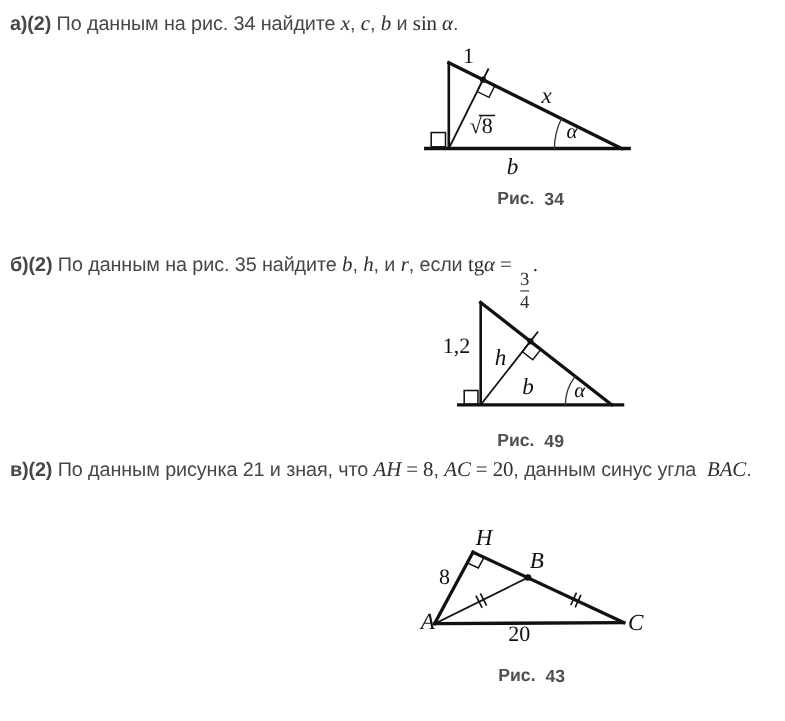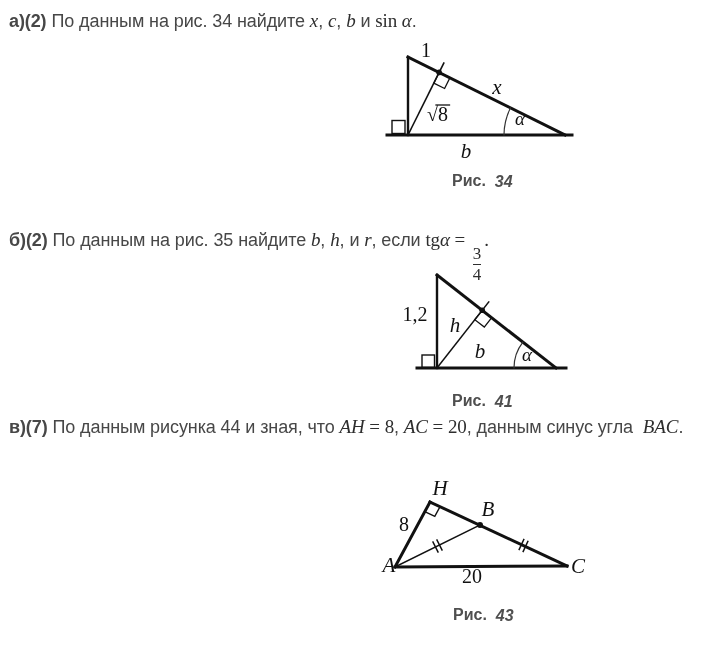--- a/index.html
+++ b/index.html
@@ -28,21 +28,21 @@
     display:inline-flex; flex-direction:column; align-items:center;
     vertical-align:-13px;
     font-family:"Liberation Serif","DejaVu Serif",serif;
     font-size:17px; line-height:1.05; color:#2e2e2e;
     margin:0 3px;
   }
   .fbar { width:100%; height:1.4px; background:#2e2e2e; margin:1px 0; }
   .caption {
     position:absolute; font-size:16px; font-weight:600; color:#4f4f4f;
   }
-  .caption .num { margin-left:9px; position:relative; top:1px;font-style:italic; }
+  .caption .num { margin-left:9px; position:relative; top:1px; }
   svg.fig { position:absolute; }
   .fvar { font:italic 21px "Liberation Serif","DejaVu Serif",serif; fill:#111; }
   .fnum { font:20px "Liberation Serif","DejaVu Serif",serif; fill:#111; }
   .fang { font:italic 19px "Liberation Serif","DejaVu Serif",serif; fill:#111; }
 </style>
 </head>
 <body>
 
 <p class="line" style="top:9px"><span class="pfx">а)(2)</span><span> По данным на рис. 34 найдите </span><span class="mi">x</span><span>, </span><span class="mi">c</span><span>, </span><span class="mi">b</span><span> и </span><span class="mup">sin </span><span class="mi">α</span><span>.</span></p>
 
@@ -77,23 +77,23 @@
     <rect x="422" y="355" width="12.5" height="12.5" stroke-width="1.4"></rect>
     <path d="M482.2,310.3 L491.7,317.7 L484.3,327.1 L474.8,319.7 Z" stroke-width="1.3"></path>
     <path d="M514,368 A42,42 0 0 1 522.9,342.1" stroke-width="1.2" stroke="#333"></path>
   </g>
   <circle cx="482.2" cy="310.3" r="2.8" fill="#111"></circle>
   <text class="fnum" x="415" y="321" text-anchor="middle">1,2</text>
   <text class="fvar" x="455" y="332" text-anchor="middle">h</text>
   <text class="fvar" x="480" y="358" text-anchor="middle">b</text>
   <text class="fang" x="527" y="361" text-anchor="middle">α</text>
 </svg>
-<div class="caption" style="left:452px;top:392px"><span>Рис.</span><span class="num">41</span></div>
+<div class="caption" style="left:452px;top:392px"><span>Рис.</span><span class="num">49</span></div>
 
-<p class="line" style="top:415px"><span class="pfx">в)(7)</span><span> По данным рисунка 44 и зная, что </span><span class="mi">AH</span><span class="mup"> = </span><span class="mup">8</span><span>, </span><span class="mi">AC</span><span class="mup"> = </span><span class="mup">20</span><span>, данным синус угла  </span><span class="mi">BAC</span><span>.</span></p>
+<p class="line" style="top:415px"><span class="pfx">в)(2)</span><span> По данным рисунка 21 и зная, что </span><span class="mi">AH</span><span class="mup"> = </span><span class="mup">8</span><span>, </span><span class="mi">AC</span><span class="mup"> = </span><span class="mup">20</span><span>, данным синус угла  </span><span class="mi">BAC</span><span>.</span></p>
 
 <svg class="fig" style="left:372px;top:475px" width="228" height="118" viewBox="372 475 228 118">
   <g stroke="#111" fill="none" stroke-linecap="square">
     <line x1="395" y1="567" x2="430" y2="502" stroke-width="3"></line>
     <line x1="430" y1="502" x2="567" y2="566" stroke-width="3"></line>
     <line x1="395" y1="567" x2="567" y2="566" stroke-width="3"></line>
     <line x1="395" y1="567" x2="480" y2="525" stroke-width="1.6"></line>
     <path d="M424.8,511.7 L434.8,516.4 L440,506.7" stroke-width="1.4"></path>
     <line x1="433" y1="542.1" x2="438" y2="551.9" stroke-width="1.5"></line>
     <line x1="437" y1="540.1" x2="442" y2="549.9" stroke-width="1.5"></line>

